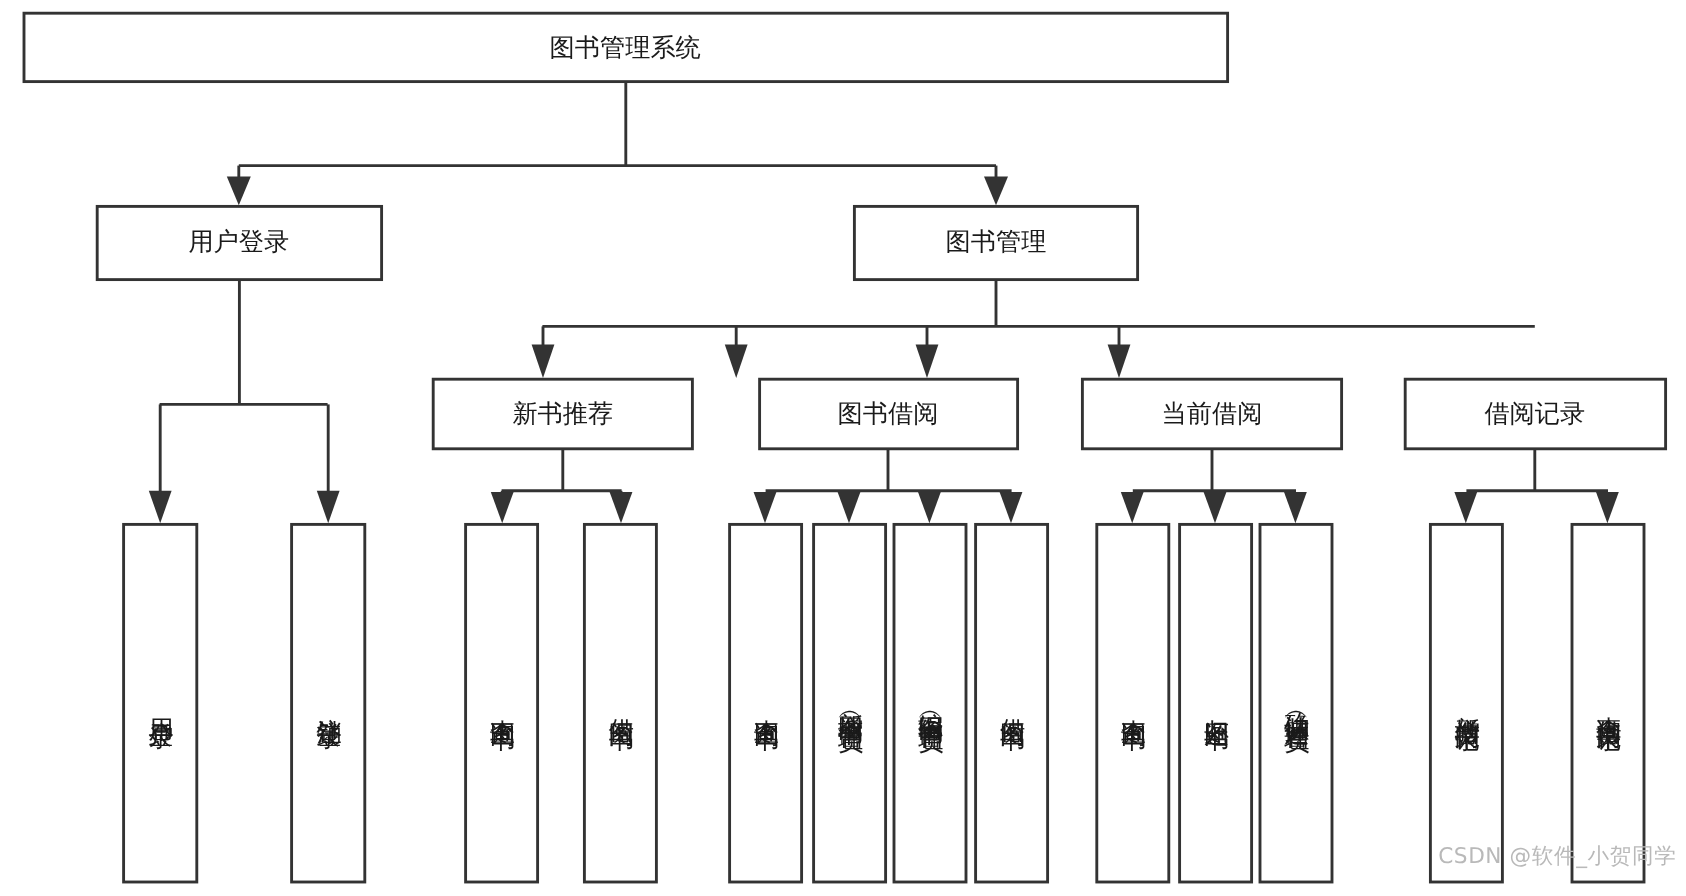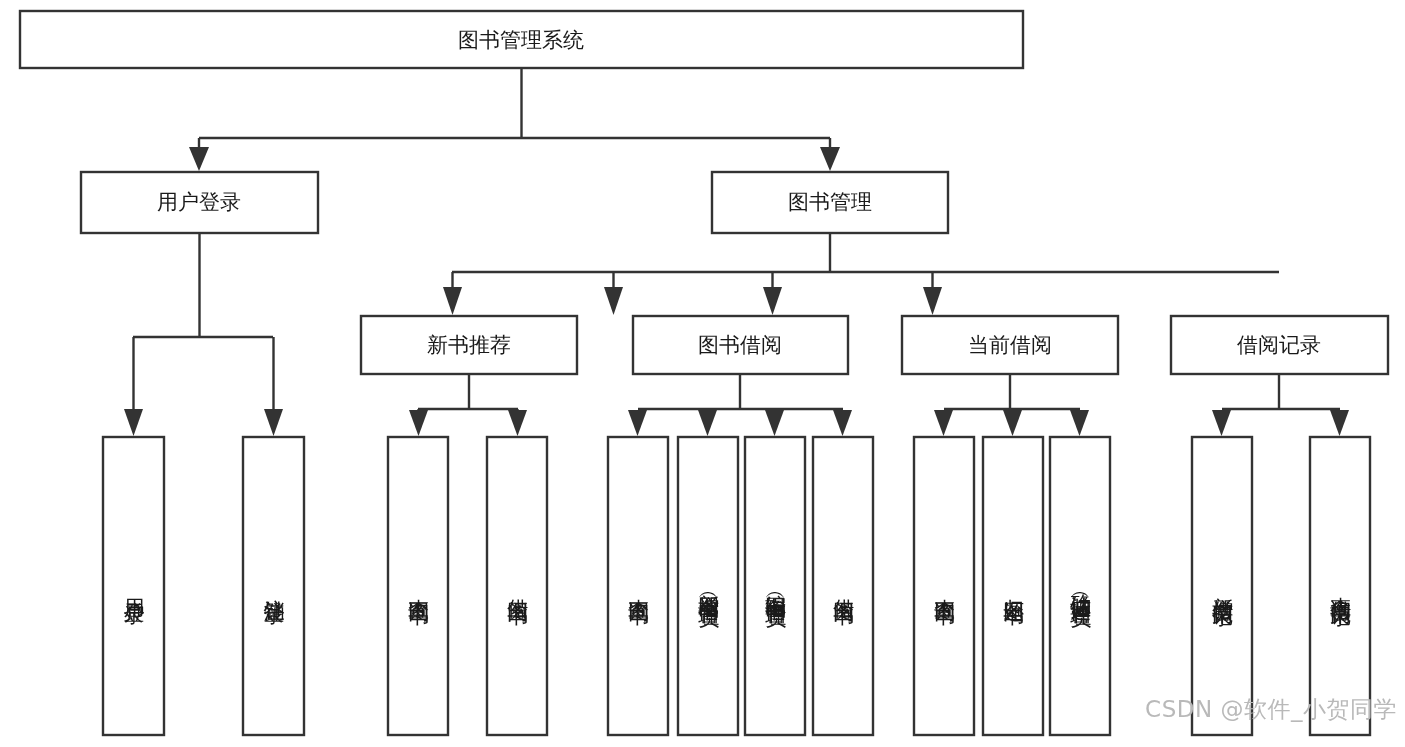--- a/index.html
+++ b/index.html
@@ -63,21 +63,21 @@
     justify-content: center;
     text-align: center;
     white-space: nowrap;
     user-select: none;
   }
   .watermark {
     position: absolute;
     right: 8px;
     bottom: 3px;
     font-family: "DejaVu Sans", "Liberation Sans", sans-serif;
-    font-size: 23px;
+    font-size: 18px;
     color: #b9b9b9;
     letter-spacing: 0.5px;
     white-space: nowrap;
   }
 </style>
 </head>
 <body>
 
 <div id="diagram-root">
 

